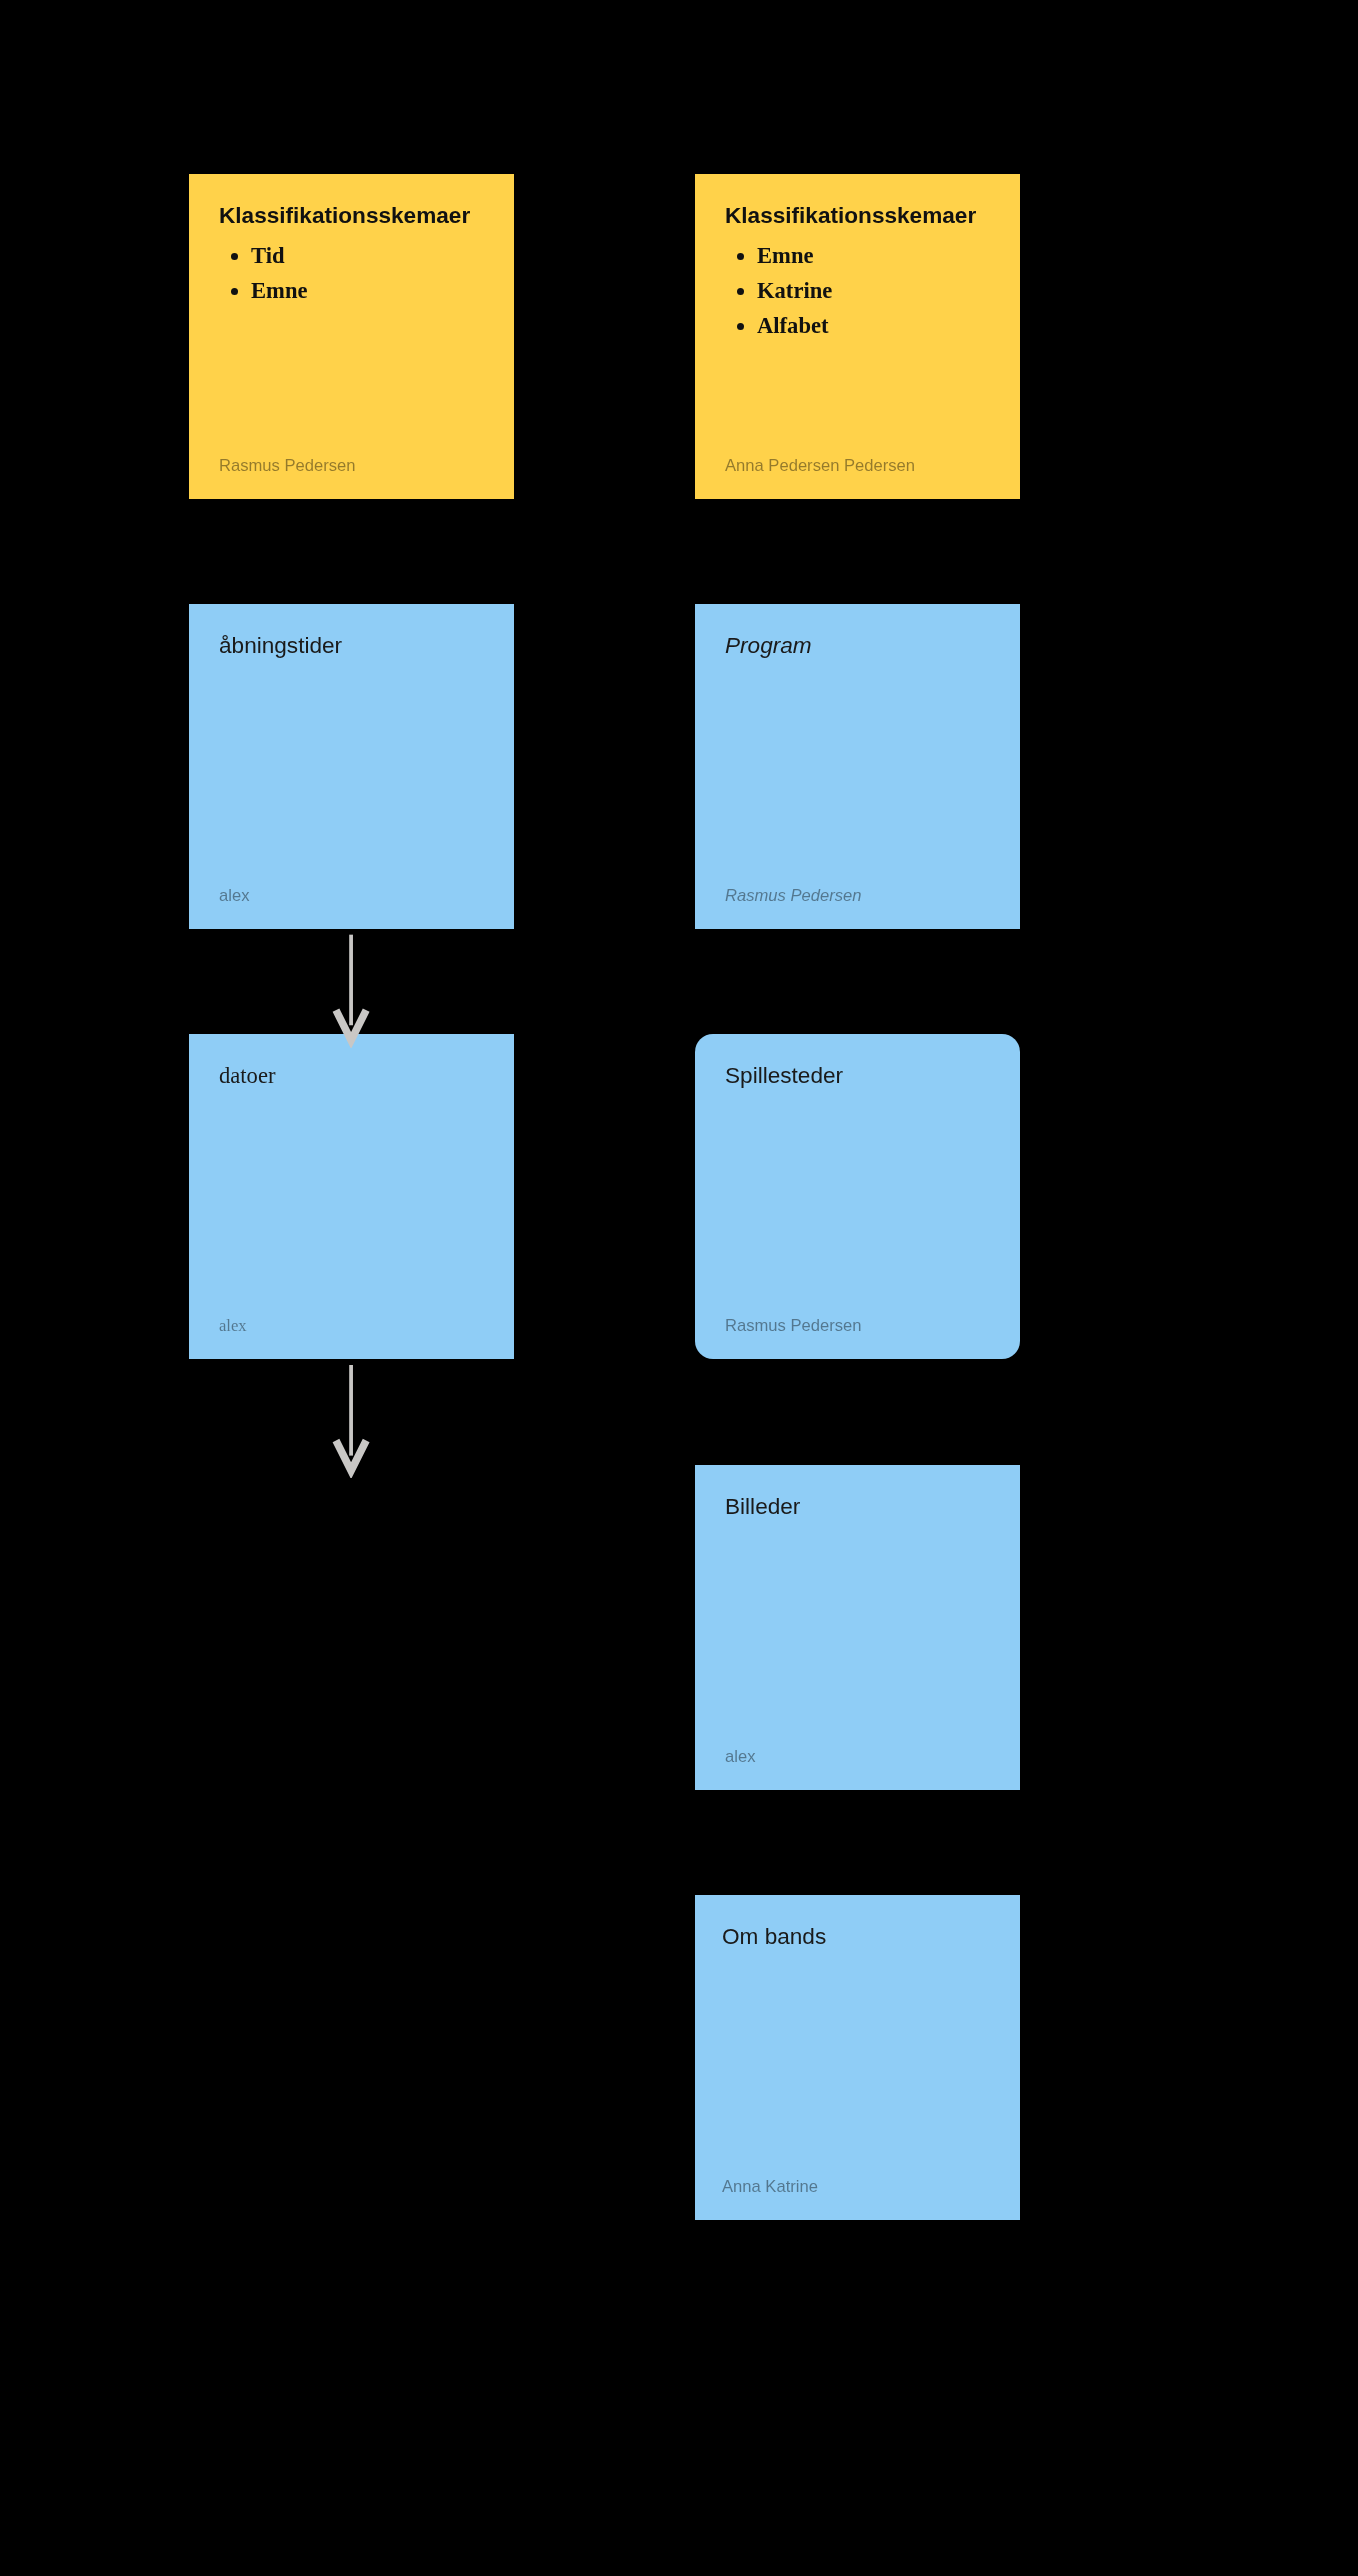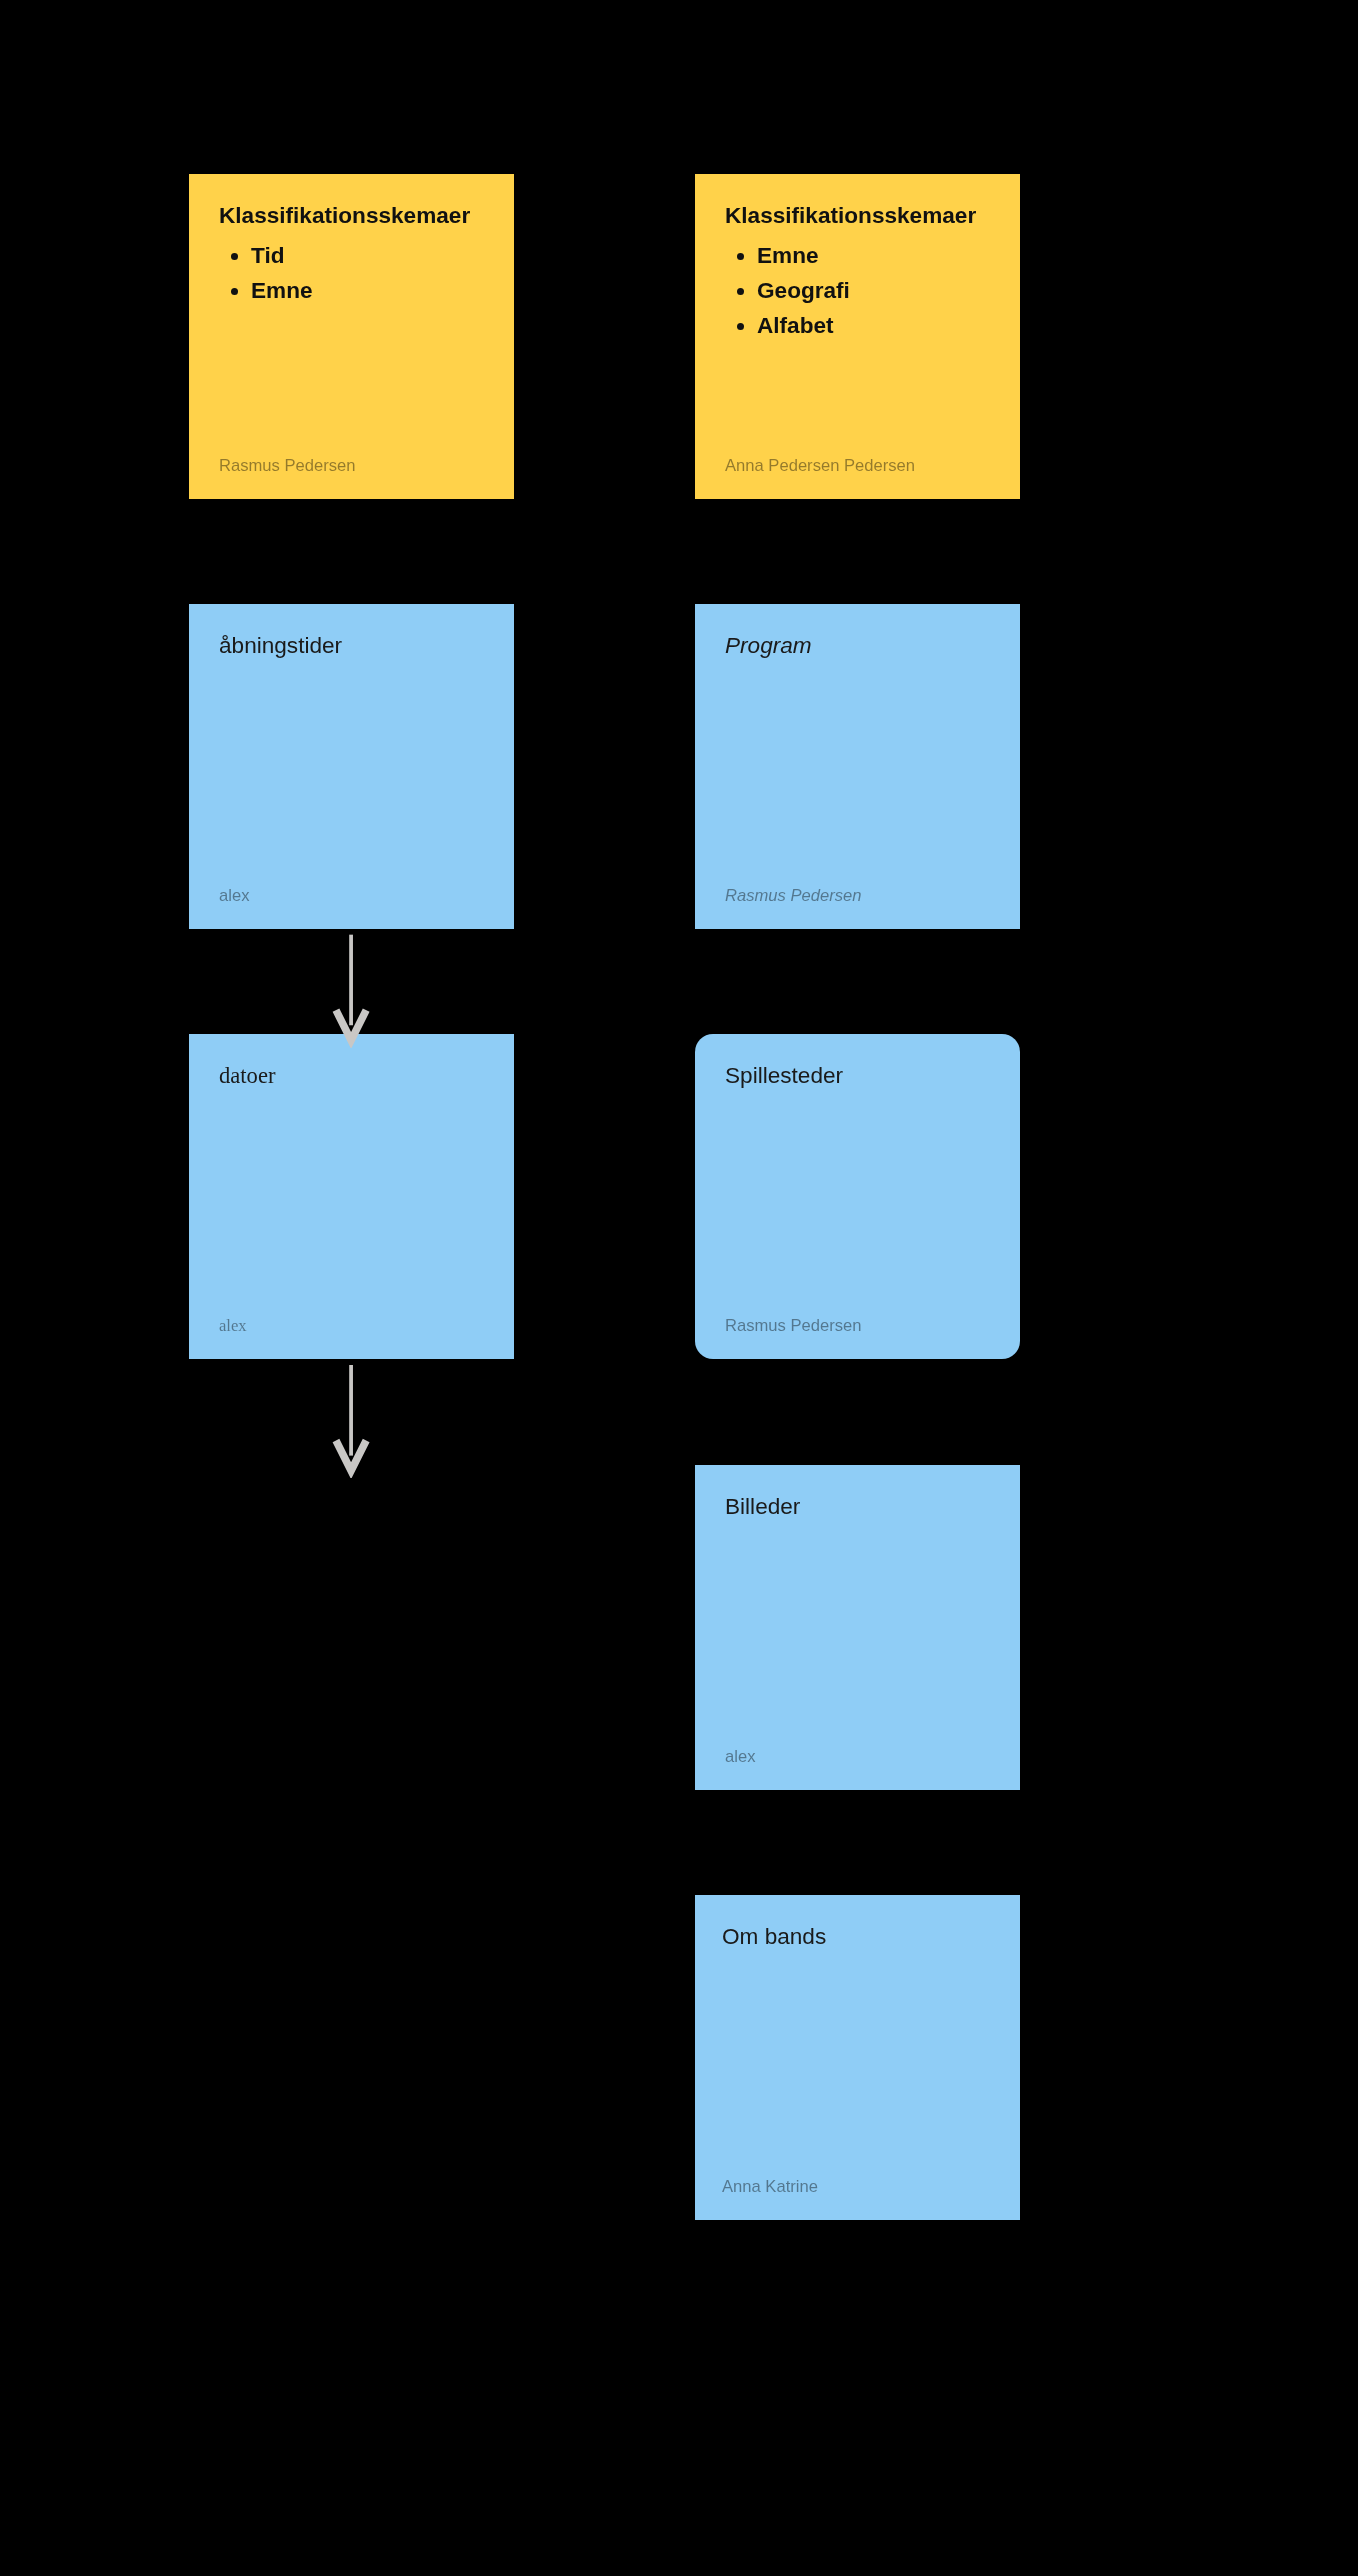--- a/index.html
+++ b/index.html
@@ -42,20 +42,21 @@
   }
   .note ul {
     list-style: disc;
     padding-left: 32px;
   }
   .note ul li {
     font-size: 22.6px;
     font-weight: 700;
     color: #111;
     line-height: 1.55;
+    font-family: Liberation Serif, serif;
   }
   .note .author {
     font-size: 16.6px;
     color: rgba(0,0,0,0.42);
     font-weight: 400;
   }
   .arrow {
     position: absolute;
     left: 0;
     top: 0;
@@ -87,21 +88,21 @@
     <div class="plain-title">datoer</div>
     <div class="author">alex</div>
   </div>
 
 
   <div class="note yellow" style="left:695px; top:174px;">
     <div>
       <div class="title">Klassifikationsskemaer</div>
       <ul>
         <li>Emne</li>
-        <li>Geografi</li>
+        <li>Katrine</li>
         <li>Alfabet</li>
       </ul>
     </div>
     <div class="author">Anna Pedersen Pedersen</div>
   </div>
 
   <div class="note blue" style="left:695px; top:604px;font-style:italic;">
     <div class="plain-title">Program</div>
     <div class="author">Rasmus Pedersen</div>
   </div>

